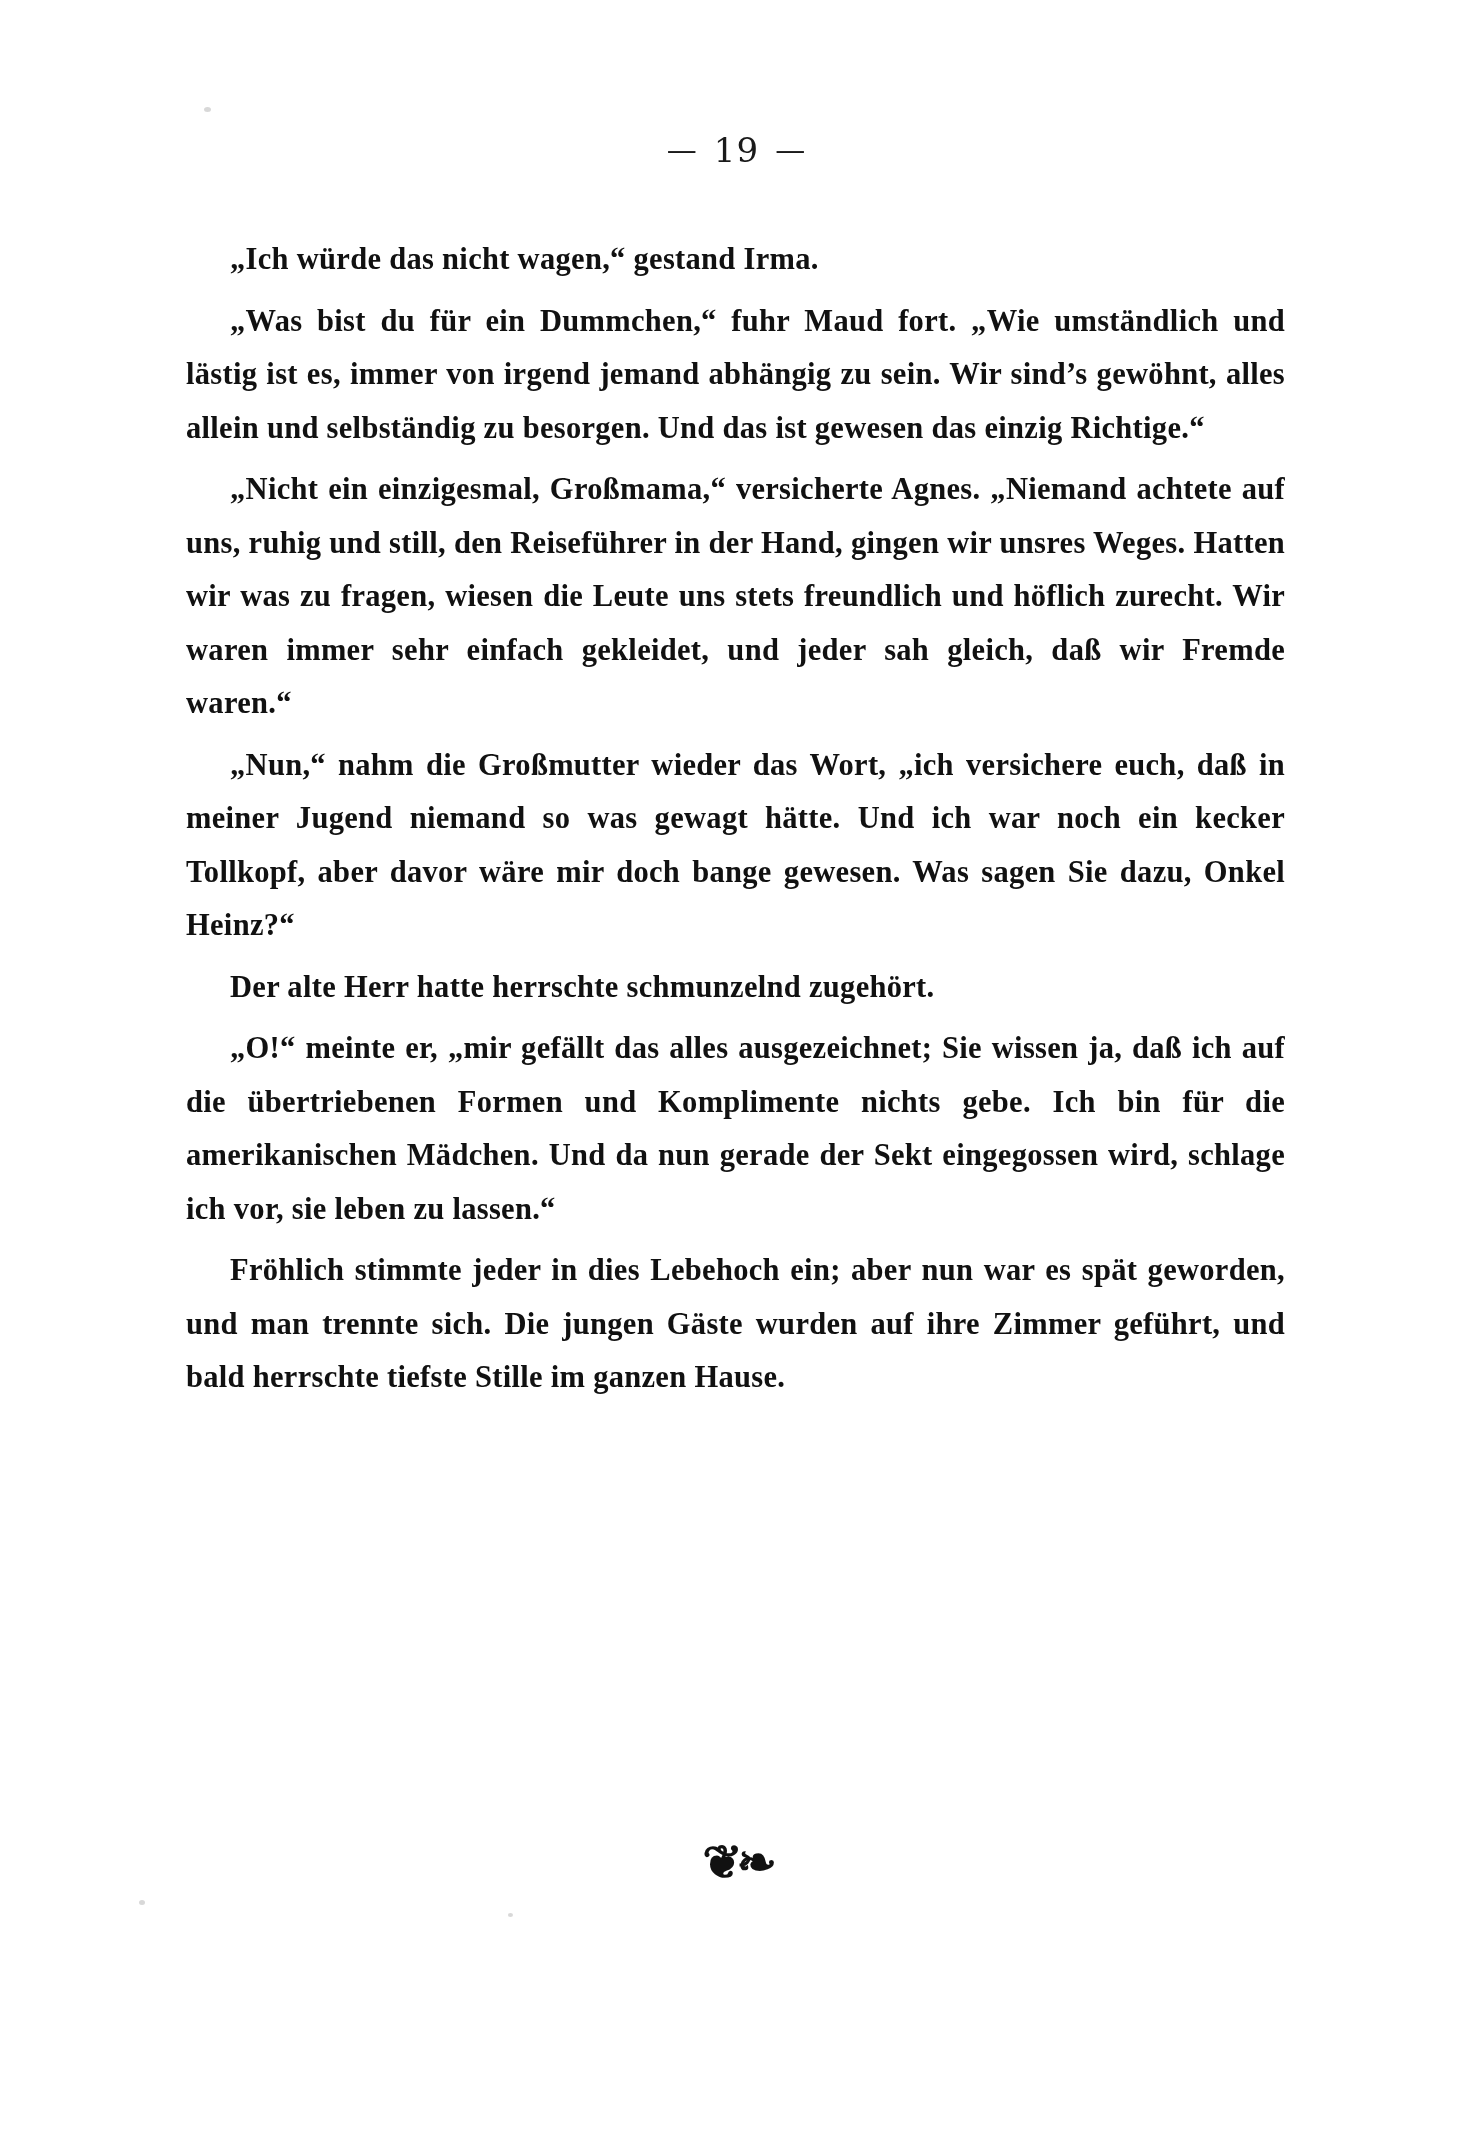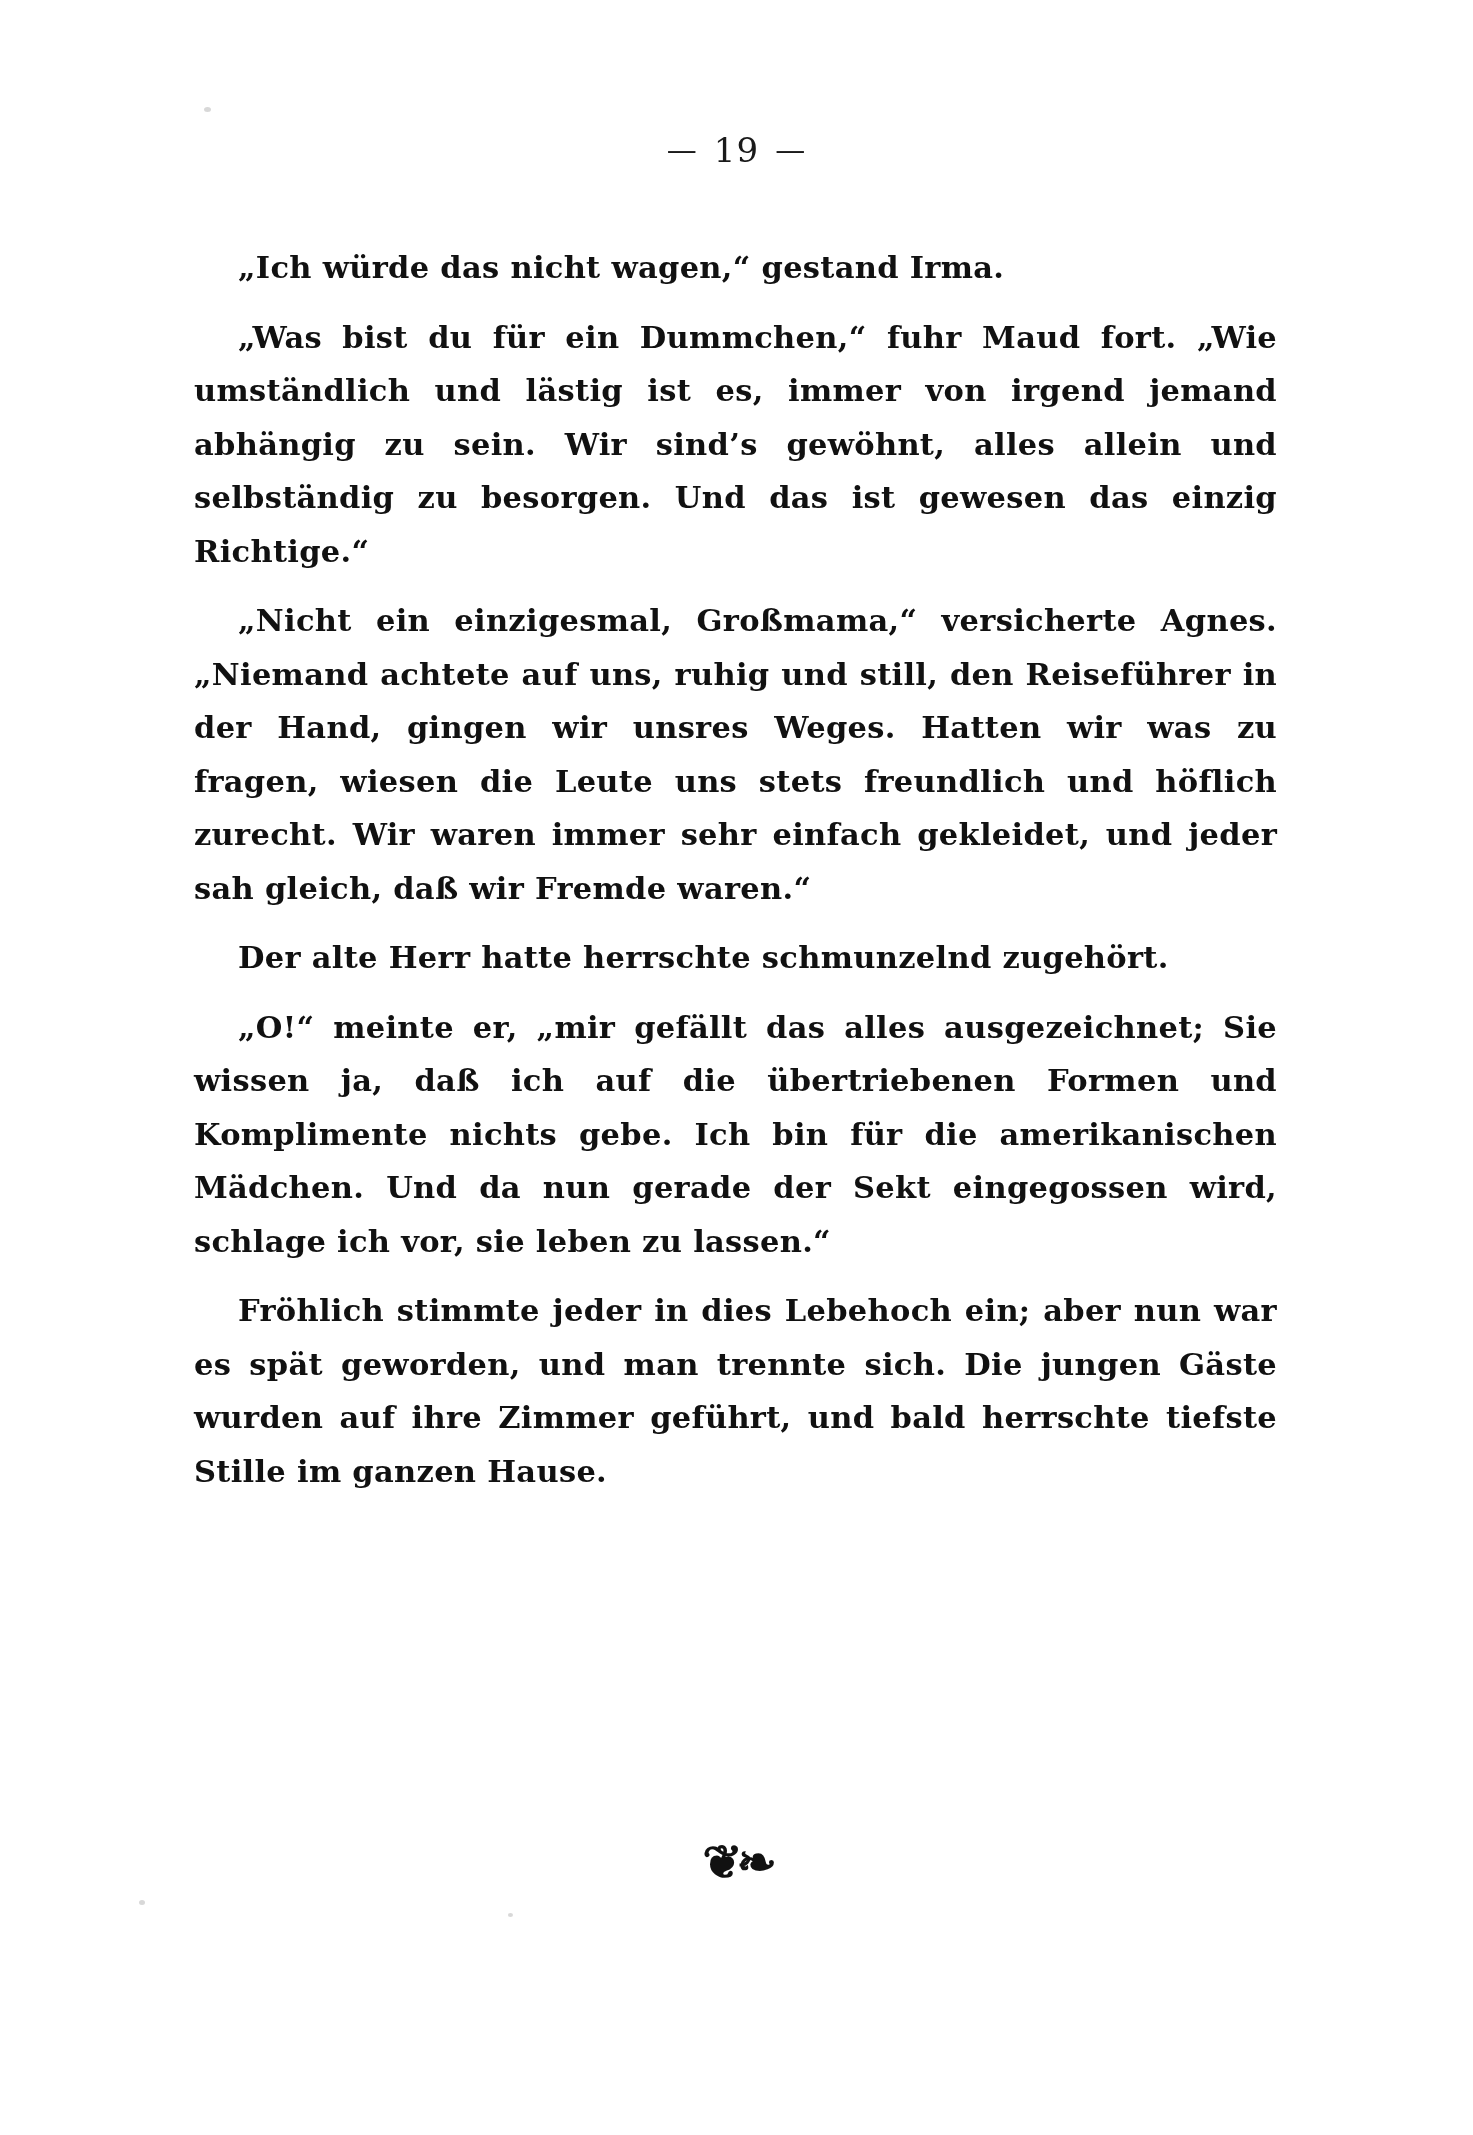--- a/index.html
+++ b/index.html
@@ -47,22 +47,23 @@
     font-family: "DejaVu Serif", serif;
     font-size: 30.5px;
     line-height: 53.5px;
     text-align: justify;
     text-justify: inter-word;
     color: #111111;
     letter-spacing: 0.3px;
     font-weight: 600;
   }
   .body-text p {
-    margin: 16px;
+    margin: 8px;
     text-indent: 44px;
+    font-family: Liberation Serif, serif;
   }
   .ornament {
     position: absolute;
     top: 1835px;
     left: 0;
     width: 100%;
     text-align: center;
     font-family: "DejaVu Serif", serif;
     font-size: 46px;
     color: #111111;
@@ -86,20 +87,21 @@
 <div class="page">
 
   <div class="page-header">
     <span class="dash">—</span><span>19</span><span class="dash">—</span>
   </div>
 
   <div class="body-text">
     <p>„Ich würde das nicht wagen,“ gestand Irma.</p>
     <p>„Was bist du für ein Dummchen,“ fuhr Maud fort. „Wie umständlich und lästig ist es, immer von irgend jemand abhängig zu sein. Wir sind’s gewöhnt, alles allein und selbständig zu besorgen. Und das ist gewesen das einzig Richtige.“</p>
     <p>„Nicht ein einzigesmal, Großmama,“ versicherte Agnes. „Niemand achtete auf uns, ruhig und still, den Reiseführer in der Hand, gingen wir unsres Weges. Hatten wir was zu fragen, wiesen die Leute uns stets freundlich und höflich zurecht. Wir waren immer sehr einfach gekleidet, und jeder sah gleich, daß wir Fremde waren.“</p>
+    <p>„Nun,“ nahm die Großmutter wieder das Wort, „ich versichere euch, daß in meiner Jugend niemand so was gewagt hätte. Und ich war noch ein kecker Tollkopf, aber davor wäre mir doch bange gewesen. Was sagen Sie dazu, Onkel Heinz?“</p>
     <p>Der alte Herr hatte herrschte schmunzelnd zugehört.</p>
     <p>„O!“ meinte er, „mir gefällt das alles ausgezeichnet; Sie wissen ja, daß ich auf die übertriebenen Formen und Komplimente nichts gebe. Ich bin für die amerikanischen Mädchen. Und da nun gerade der Sekt eingegossen wird, schlage ich vor, sie leben zu lassen.“</p>
     <p>Fröhlich stimmte jeder in dies Lebehoch ein; aber nun war es spät geworden, und man trennte sich. Die jungen Gäste wurden auf ihre Zimmer geführt, und bald herrschte tiefste Stille im ganzen Hause.</p>
   </div>
 
   <div class="ornament">
     <span>❦❧</span>
   </div>
 
   <div class="speck" style="top:107px;left:204px;width:7px;height:5px;"></div>

